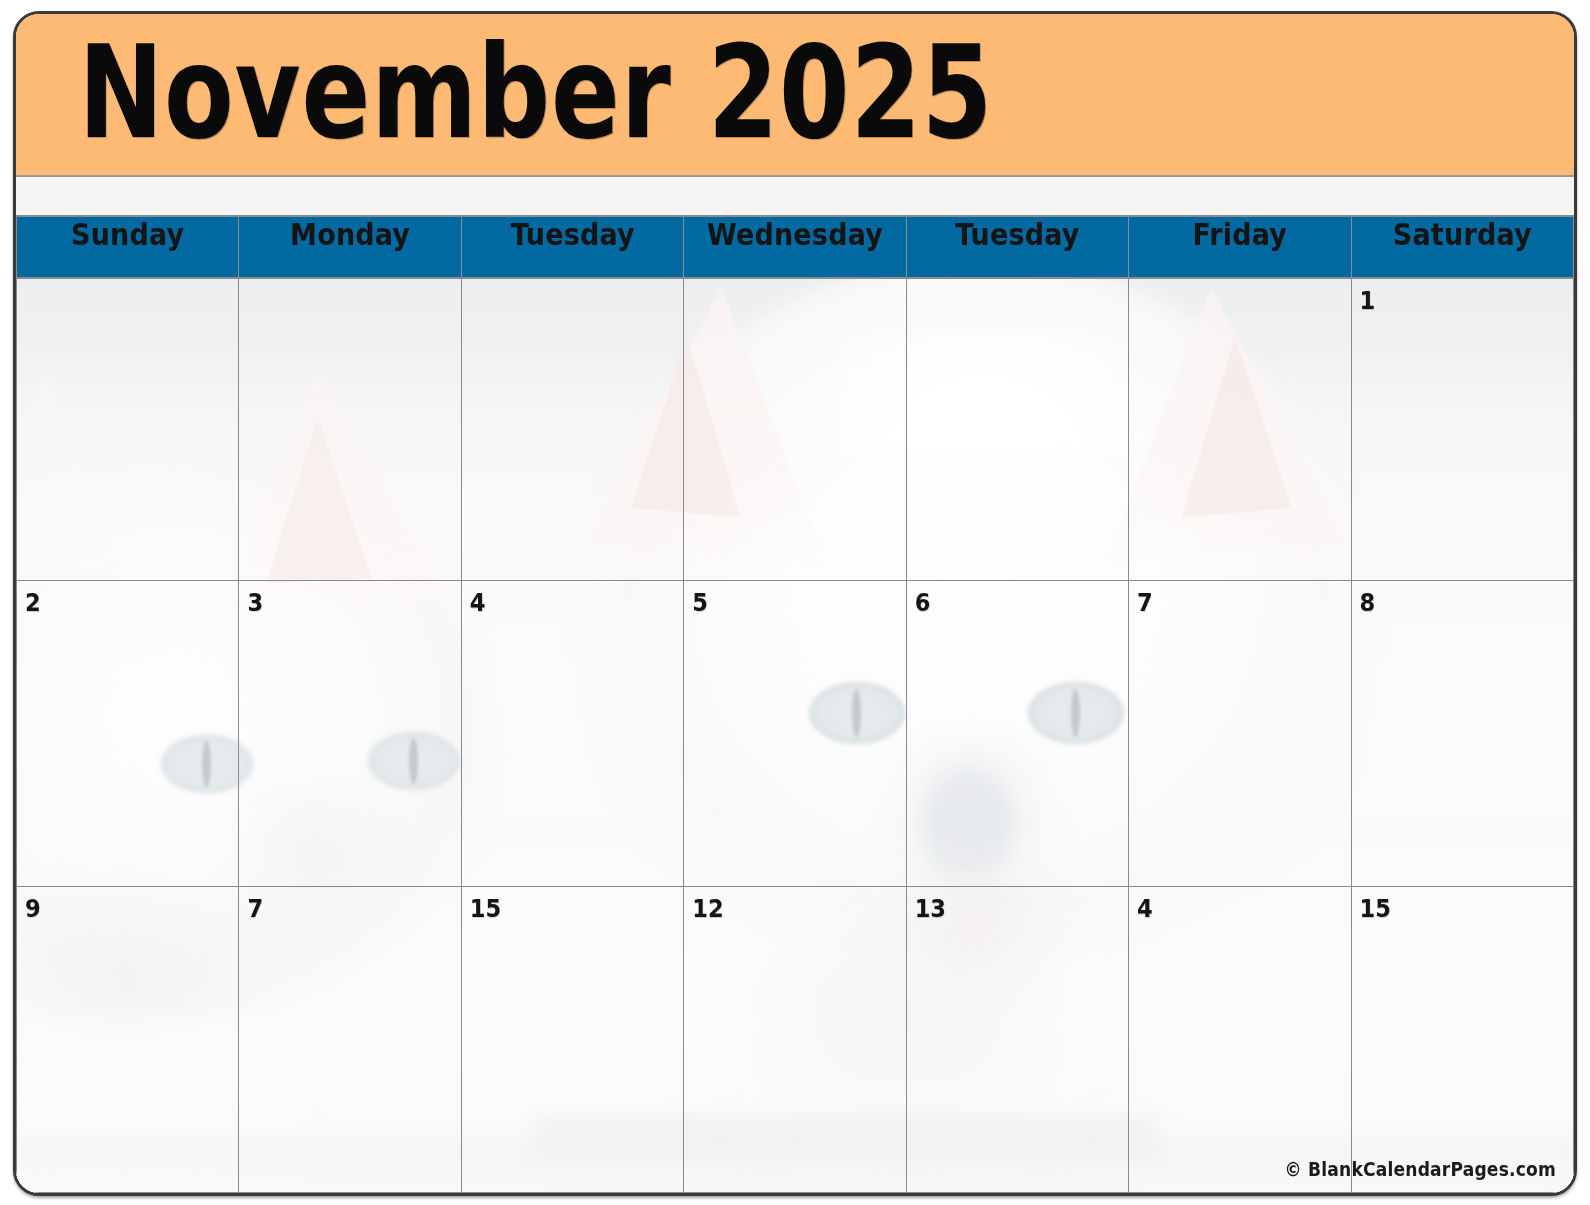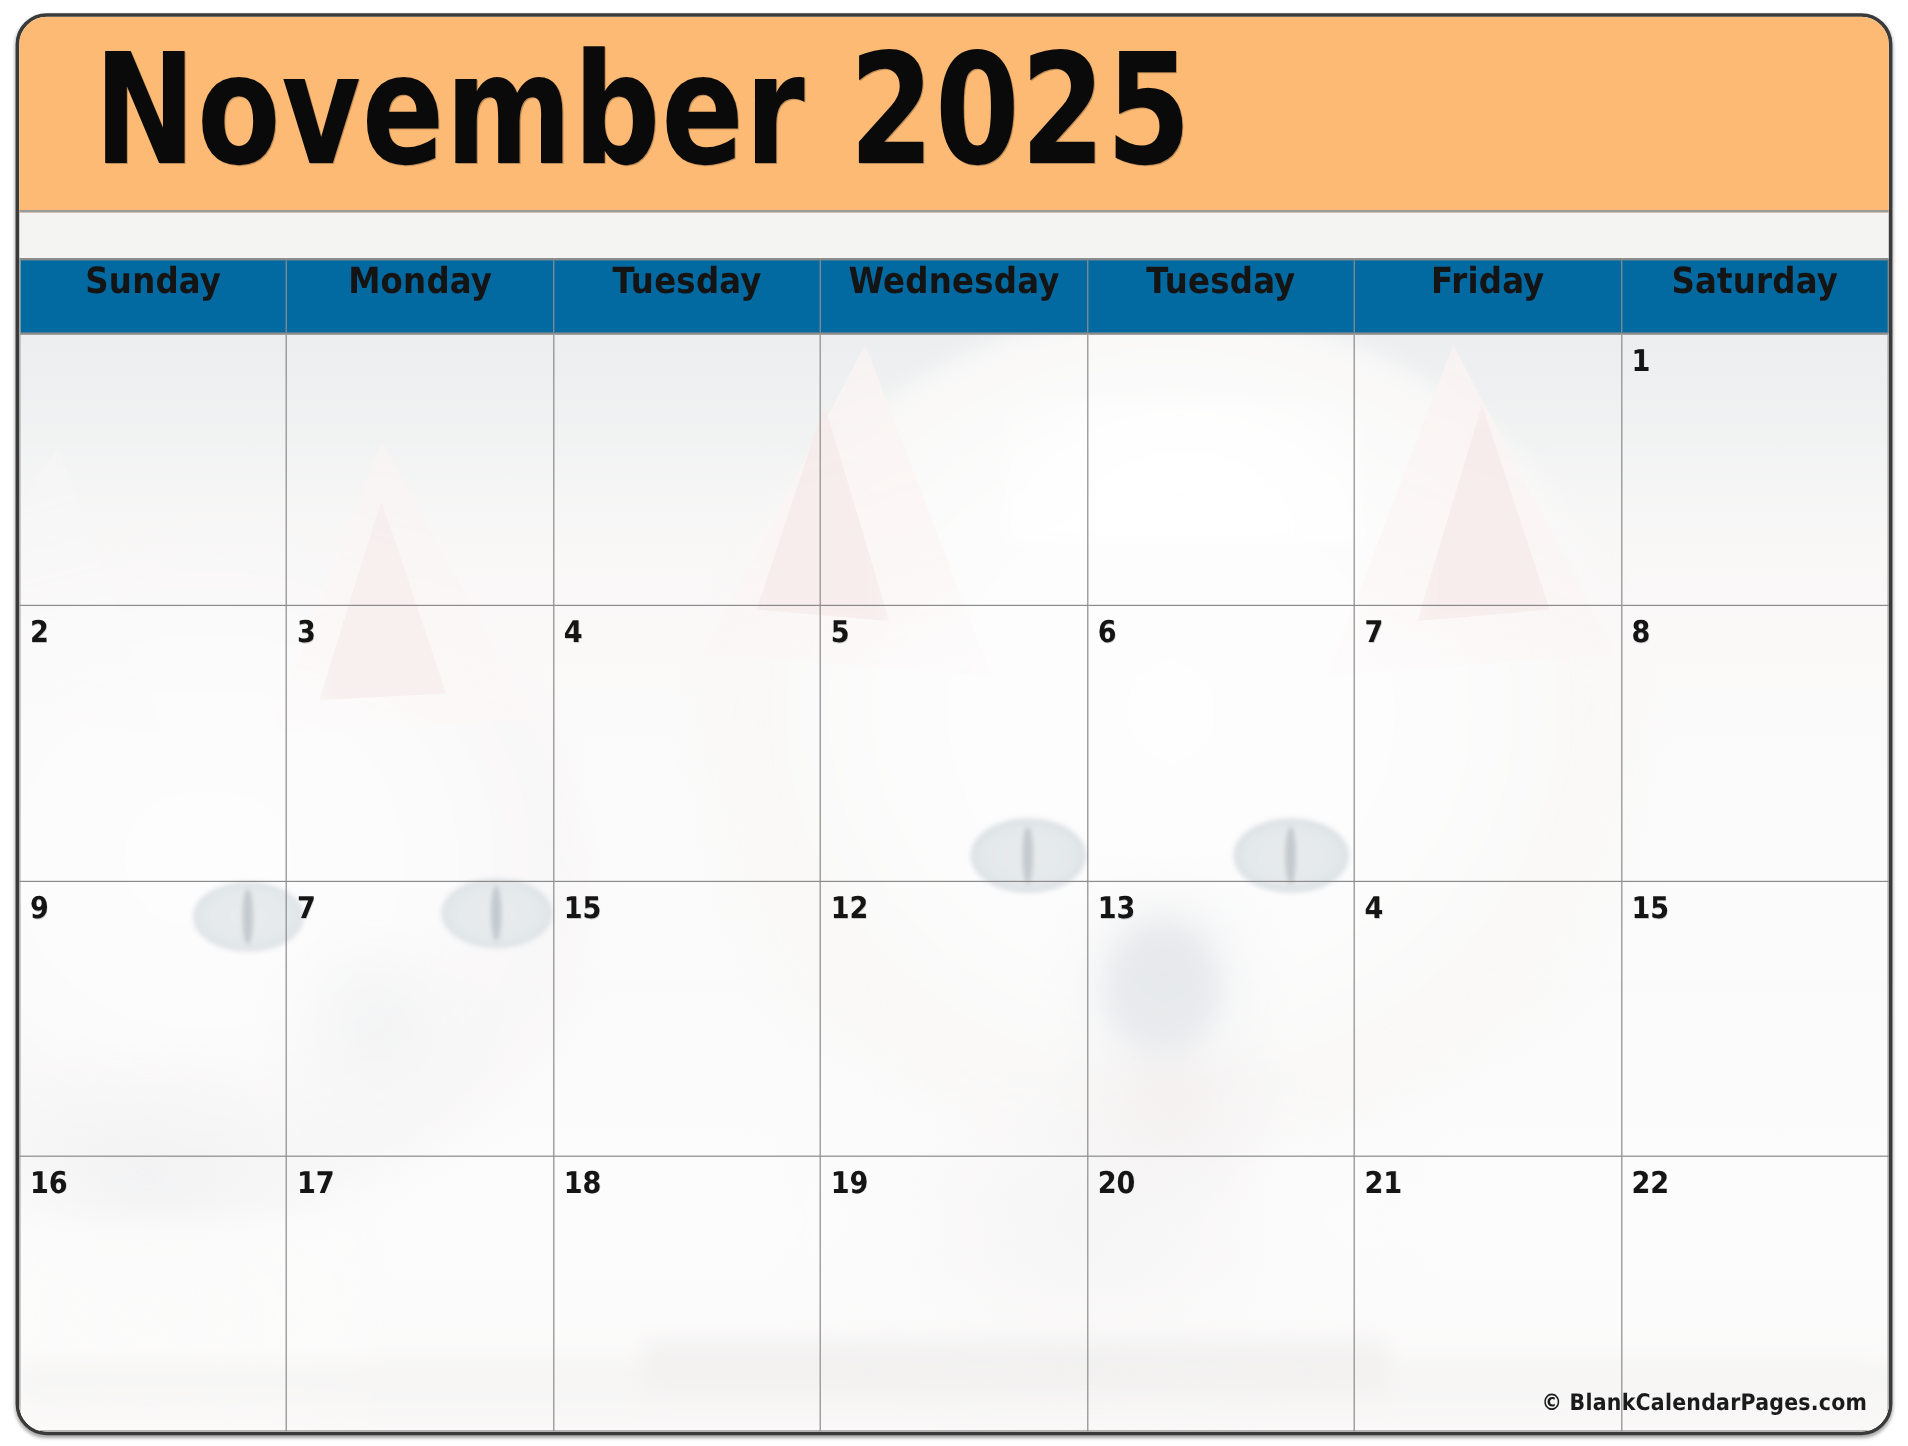--- a/index.html
+++ b/index.html
@@ -398,29 +398,20 @@
         <tr>
           <td><span class="daynum">9</span></td>
           <td><span class="daynum">7</span></td>
           <td><span class="daynum">15</span></td>
           <td><span class="daynum">12</span></td>
           <td><span class="daynum">13</span></td>
           <td><span class="daynum">4</span></td>
           <td><span class="daynum">15</span></td>
         </tr>
 
-        <tr>
-          <td><span class="daynum">16</span></td>
-          <td><span class="daynum">17</span></td>
-          <td><span class="daynum">18</span></td>
-          <td><span class="daynum">19</span></td>
-          <td><span class="daynum">20</span></td>
-          <td><span class="daynum">21</span></td>
-          <td><span class="daynum">22</span></td>
-        </tr>
 
 
 
       </tbody>
     </table>
 
     <div id="credit">© BlankCalendarPages.com</div>
   </div>
 </div>
 

